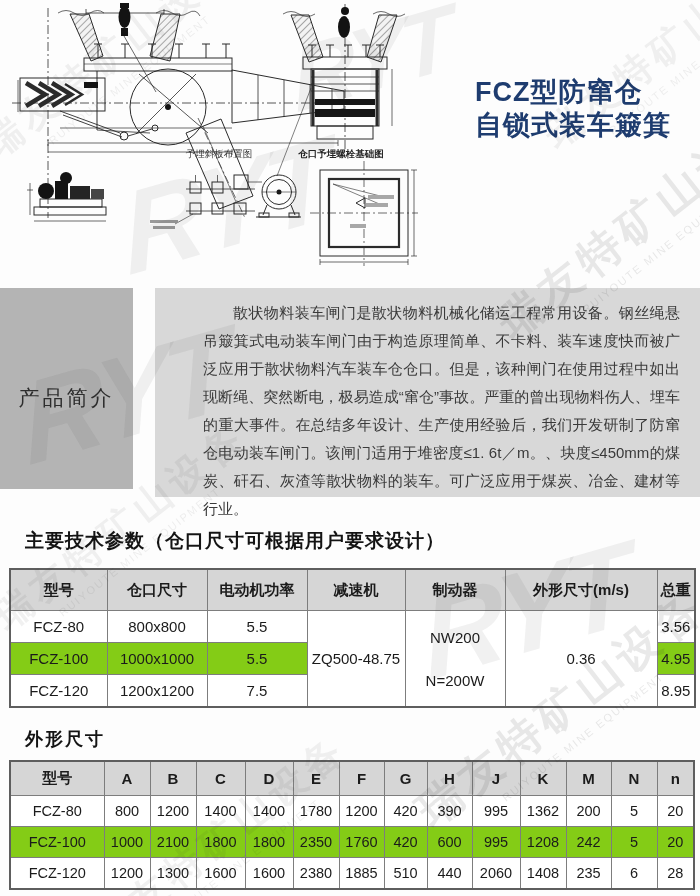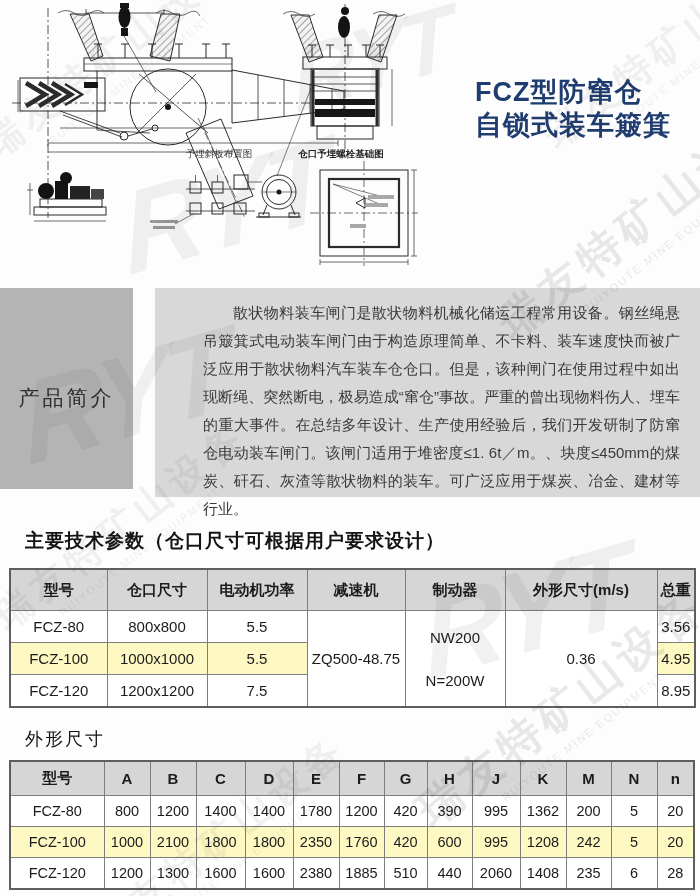--- a/index.html
+++ b/index.html
@@ -33,35 +33,35 @@
       background:#b4b4b4;z-index:1;box-sizing:border-box;text-align:center;}
   .intro-label span{display:block;margin-top:96px;font-size:21px;letter-spacing:3px;color:#2d2d2d;}
   .intro-body{position:absolute;left:155px;top:288px;width:545px;height:209px;
       background:#d8d8d8;z-index:1;box-sizing:border-box;padding:11px 20px 0 16px;}
   .intro-text{font-size:15px;line-height:28px;color:#3a3a3a;text-align:justify;text-indent:2em;margin-left:32px;}
 
   
   .params-heading{position:absolute;left:25px;top:528px;z-index:1;
       font-size:19px;font-weight:bold;color:#141414;letter-spacing:1px;}
   .dims-heading{position:absolute;left:25px;top:727px;z-index:1;
-      font-size:18px;font-weight:normal;color:#141414;letter-spacing:2px;}
+      font-size:18px;font-weight:bold;color:#141414;letter-spacing:2px;}
 
   
   table{border-collapse:collapse;table-layout:fixed;background:#fff;z-index:2;padding-left:11px;}
   .t1{position:absolute;left:9px;top:568px;width:685px;border:2px solid #5e5e5e;}
   .t1 th,.t1 td{border:1px solid #7d7d7d;text-align:center;vertical-align:middle;
       padding:0;color:#1b1b1b;overflow:hidden;}
   .t1 th{height:40px;background:#d6d6d6;font-size:15px;font-weight:bold;}
   .t1 td{height:31px;font-size:15px;}
   .t2{position:absolute;left:9px;top:760px;width:685px;border:2px solid #5e5e5e;}
   .t2 th,.t2 td{border:1px solid #7d7d7d;text-align:center;vertical-align:middle;
       padding:0;color:#1b1b1b;overflow:hidden;}
   .t2 th{height:33px;background:#d6d6d6;font-size:15px;font-weight:bold;}
   .t2 td{height:30px;font-size:14.5px;}
-  td.shade,th.shade{background:#fef9c3;margin-left:33px;}
+  td.shade,th.shade{background:#84cc16;margin-left:33px;}
   td.merged{background:#fff;}
   .brake-line1{margin-bottom:26px;}
 </style>
 </head>
 <body>
 
 <div class="page">
 
   <div class="wm" style="left:-40px;top:28px;">
     <div class="wm-cn">瑞友特矿山设备</div>

